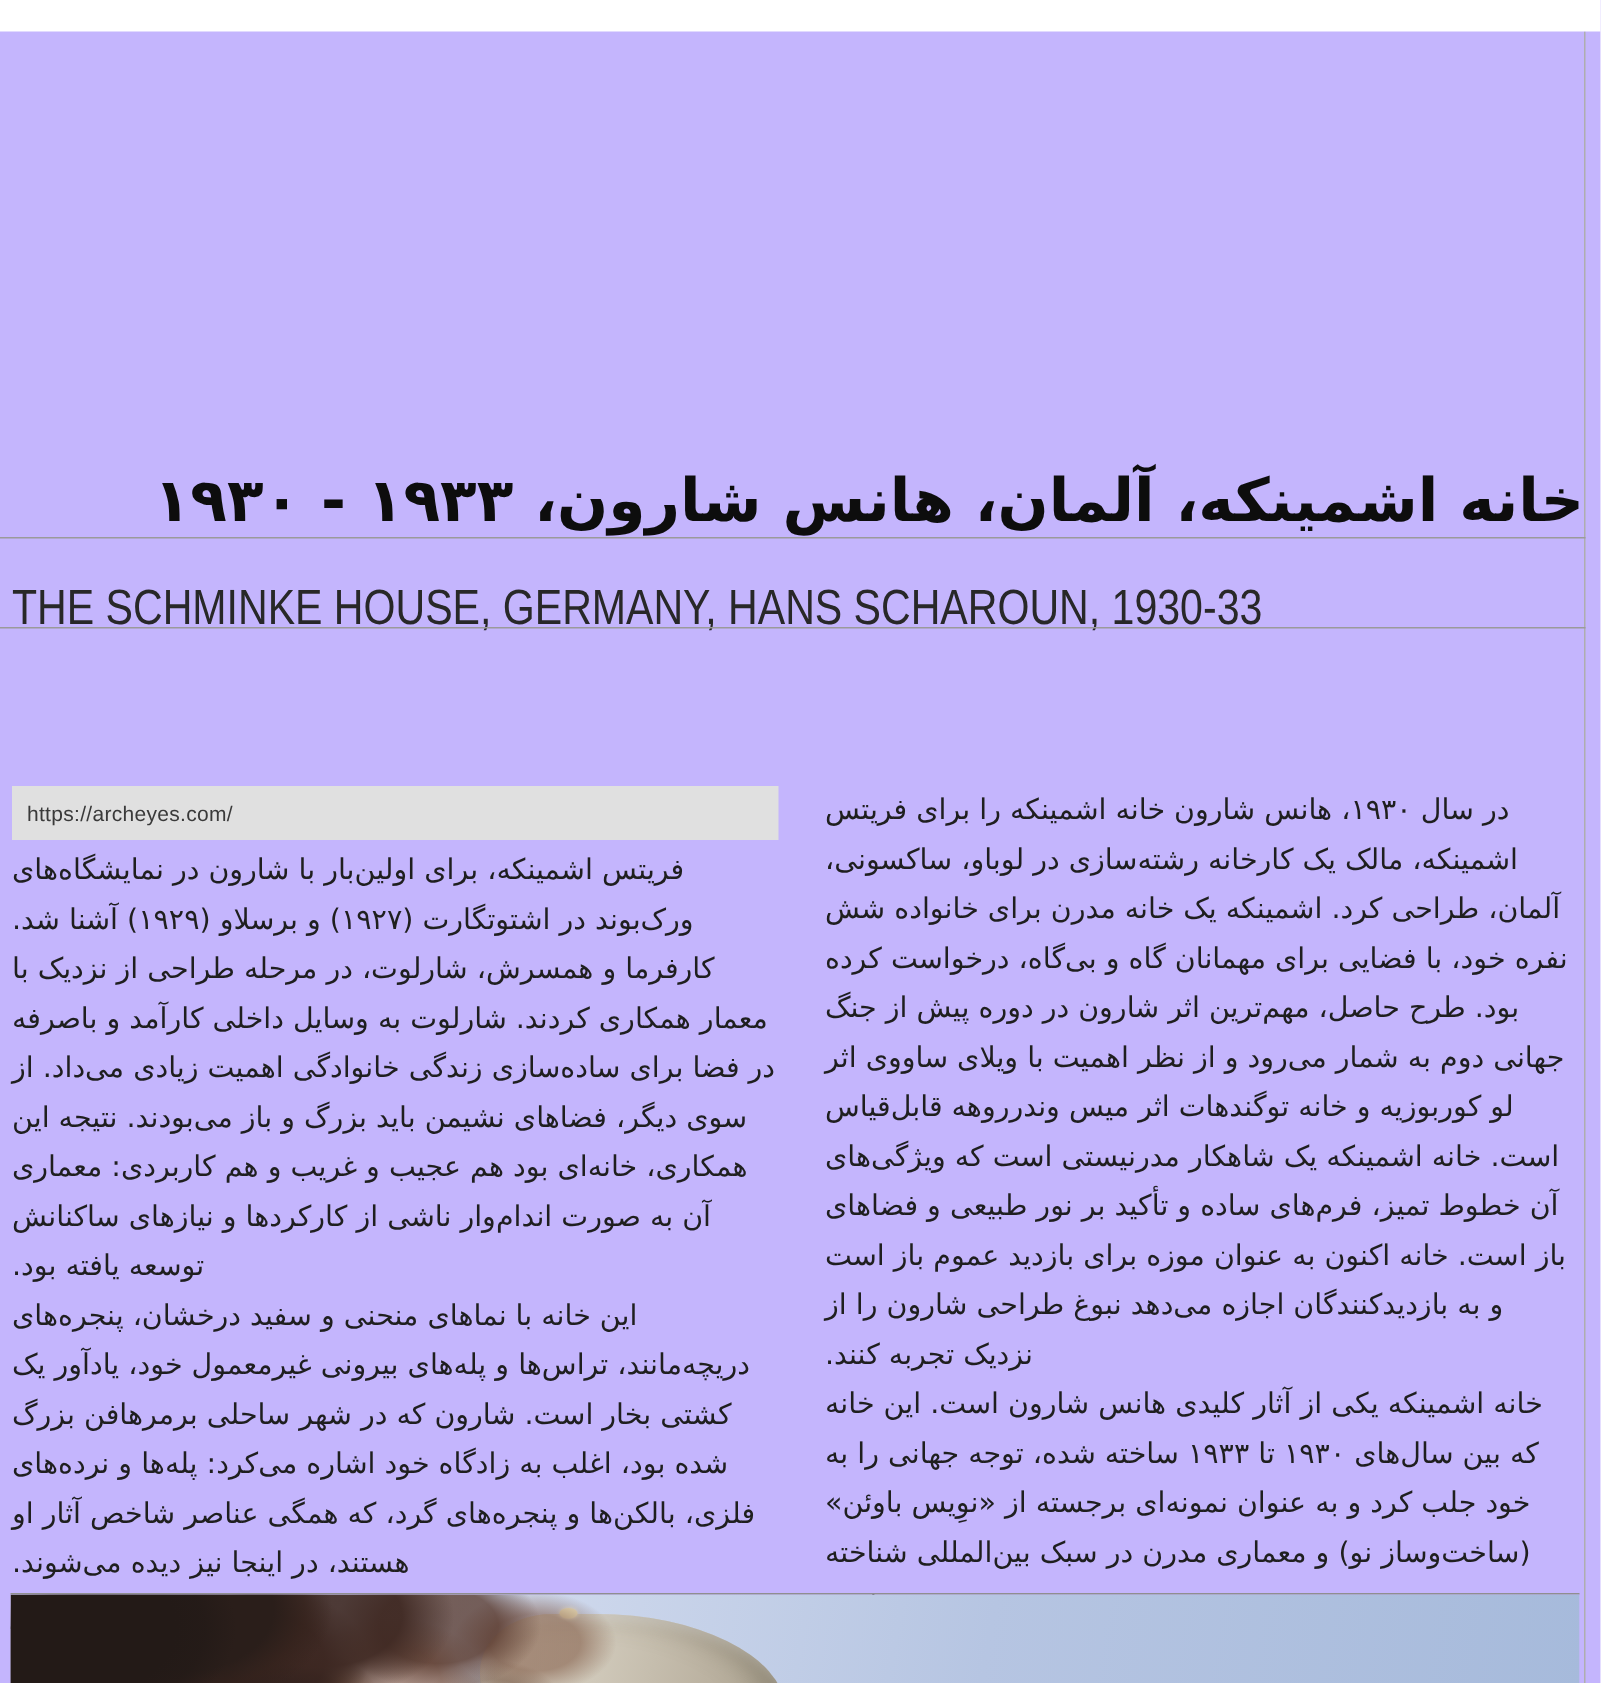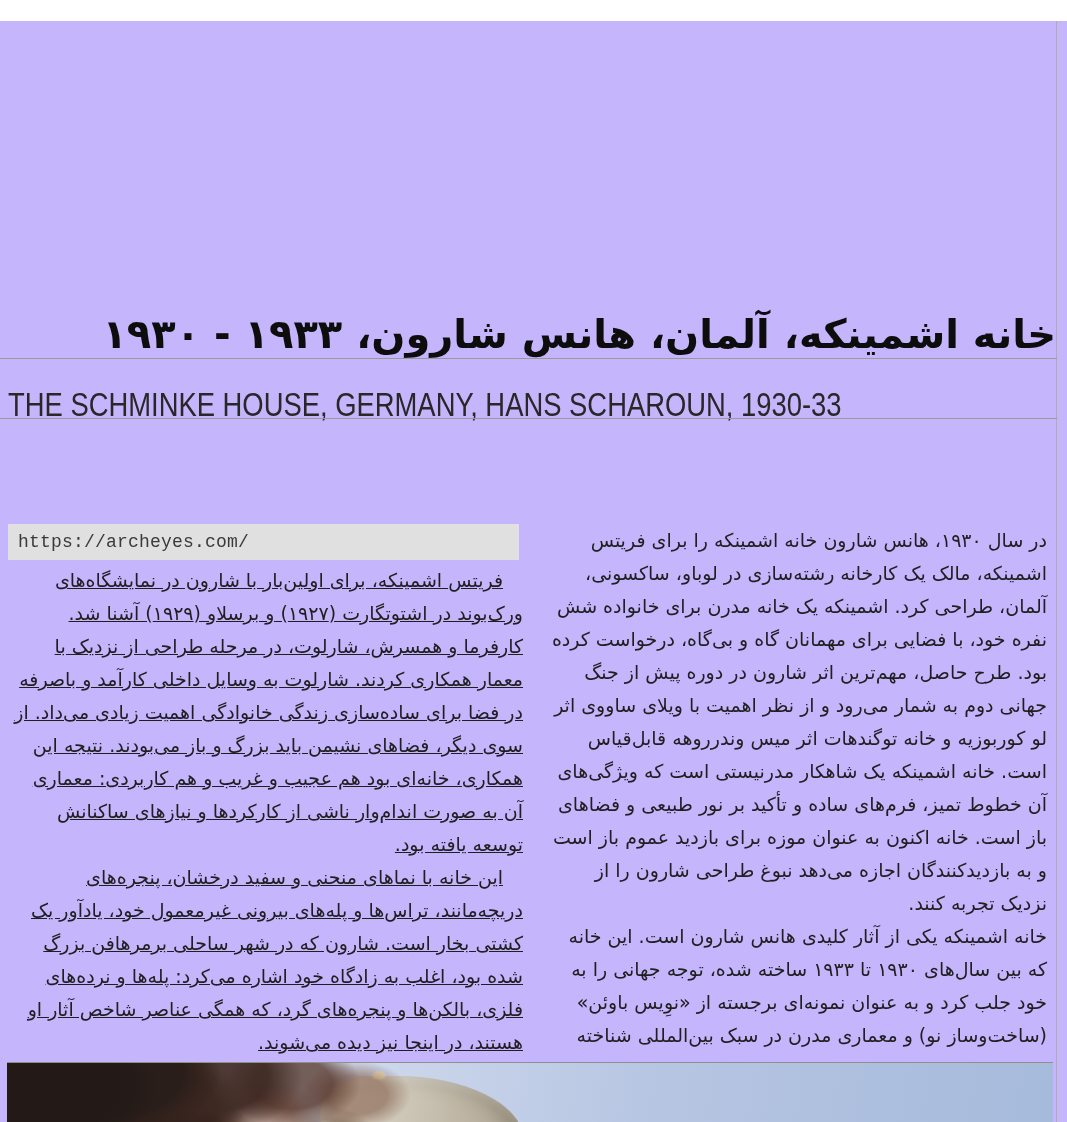--- a/index.html
+++ b/index.html
@@ -29,37 +29,37 @@
   
   .title-en{
     position:absolute;top:366px;left:8px;margin:0;
     font-family:"Liberation Sans","DejaVu Sans",sans-serif;
     font-size:33px;line-height:36px;font-weight:normal;
     color:#282828;white-space:nowrap;
     transform:scaleX(0.83);transform-origin:left top;
     letter-spacing:0px;
   }
   
-  .col{position:absolute;direction:rtl;text-align:right;font-size:19px;line-height:33px;}
+  .col{position:absolute;direction:rtl;text-align:left;font-size:19px;line-height:33px;}
   .col p{margin:0;}
   .col-right{left:550px;top:503px;width:497px;}
   .col-left{left:8px;top:543px;width:515px;}
-  .col-left p{text-indent:20px;text-decoration:underline;}
+  .col-left p{text-indent:20px;}
   .section-heading{
     margin:13px 0 0 0;font-size:20px;line-height:33px;font-weight:bold;color:#141414;
   }
   
   .url-box{
     position:absolute;left:8px;top:503px;width:511px;height:36px;
     background:#e0e0e0;direction:ltr;
     display:flex;align-items:center;box-sizing:border-box;padding:0 10px;
   }
   .url-box span{
-    font-family:Liberation Mono, monospace;
-    font-size:18px;color:#3a3a3a;letter-spacing:0.2px;
+    font-family:Liberation Sans, sans-serif;
+    font-size:14px;color:#3a3a3a;letter-spacing:0.2px;
   }
   
   .photo{
     position:absolute;left:7px;top:1041px;width:1046px;height:81px;
     overflow:hidden;border-top:1px solid #8f8f8f;box-sizing:border-box;
   }
   .sky{
     position:absolute;left:0;top:0;right:0;bottom:0;
     background:linear-gradient(100deg,#eaeef5 0%,#d3dcee 28%,#b6c5e2 62%,#a6badb 100%);
   }

